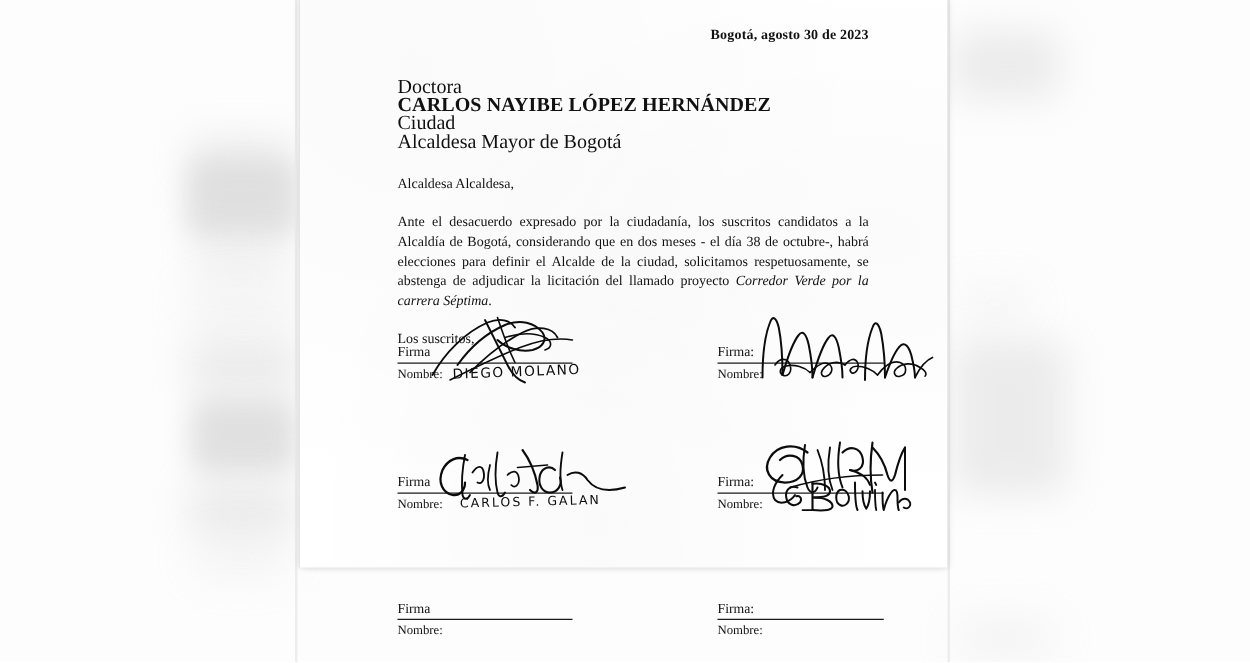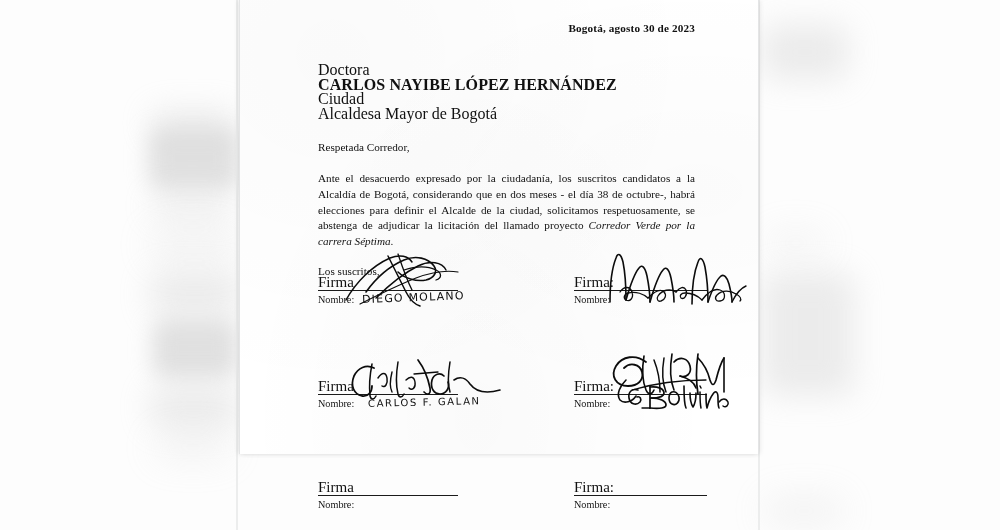--- a/index.html
+++ b/index.html
@@ -132,21 +132,21 @@
     height: 0;
   }
   .sig-block {
     position: absolute;
     width: 172px;
   }
   .sig-block.col-left  { left: 0px; }
   .sig-block.col-right { left: 240px; margin-left: 16px; }
 
   .sig-firma {
-    font-size: 15px;
+    font-size: 11px;
     line-height: 12px;
     color: #111111;
     white-space: nowrap;
   }
   .sig-rule {
     height: 0;
     border-top: 1.15px solid #1b1b1b;
     margin-top: 2px;
   }
   .sig-block.col-left .sig-rule  { width: 140px; }
@@ -211,21 +211,21 @@
 
       <div class="date-line">Bogotá, agosto 30 de 2023</div>
 
       <div class="recipient">
         <div>Doctora</div>
         <div class="name">CARLOS NAYIBE LÓPEZ HERNÁNDEZ</div>
         <div>Ciudad</div>
         <div>Alcaldesa Mayor de Bogotá</div>
       </div>
 
-      <div class="salutation">Respetada Corredor,</div>
+      <div class="salutation">Alcaldesa Alcaldesa,</div>
 
       <p class="body-par">
         <span>Ante el desacuerdo expresado por la ciudadanía, los suscritos candidatos a la Alcaldía de Bogotá, considerando que en dos meses - el día 38 de octubre-, habrá elecciones para definir el Alcalde de la ciudad, solicitamos respetuosamente, se abstenga de adjudicar la licitación del llamado proyecto </span><span class="it">Corredor Verde por la carrera Séptima</span><span>.</span>
       </p>
 
       <div class="closing">Los suscritos,</div>
     </div>
 
     <div class="sig-grid">
 

